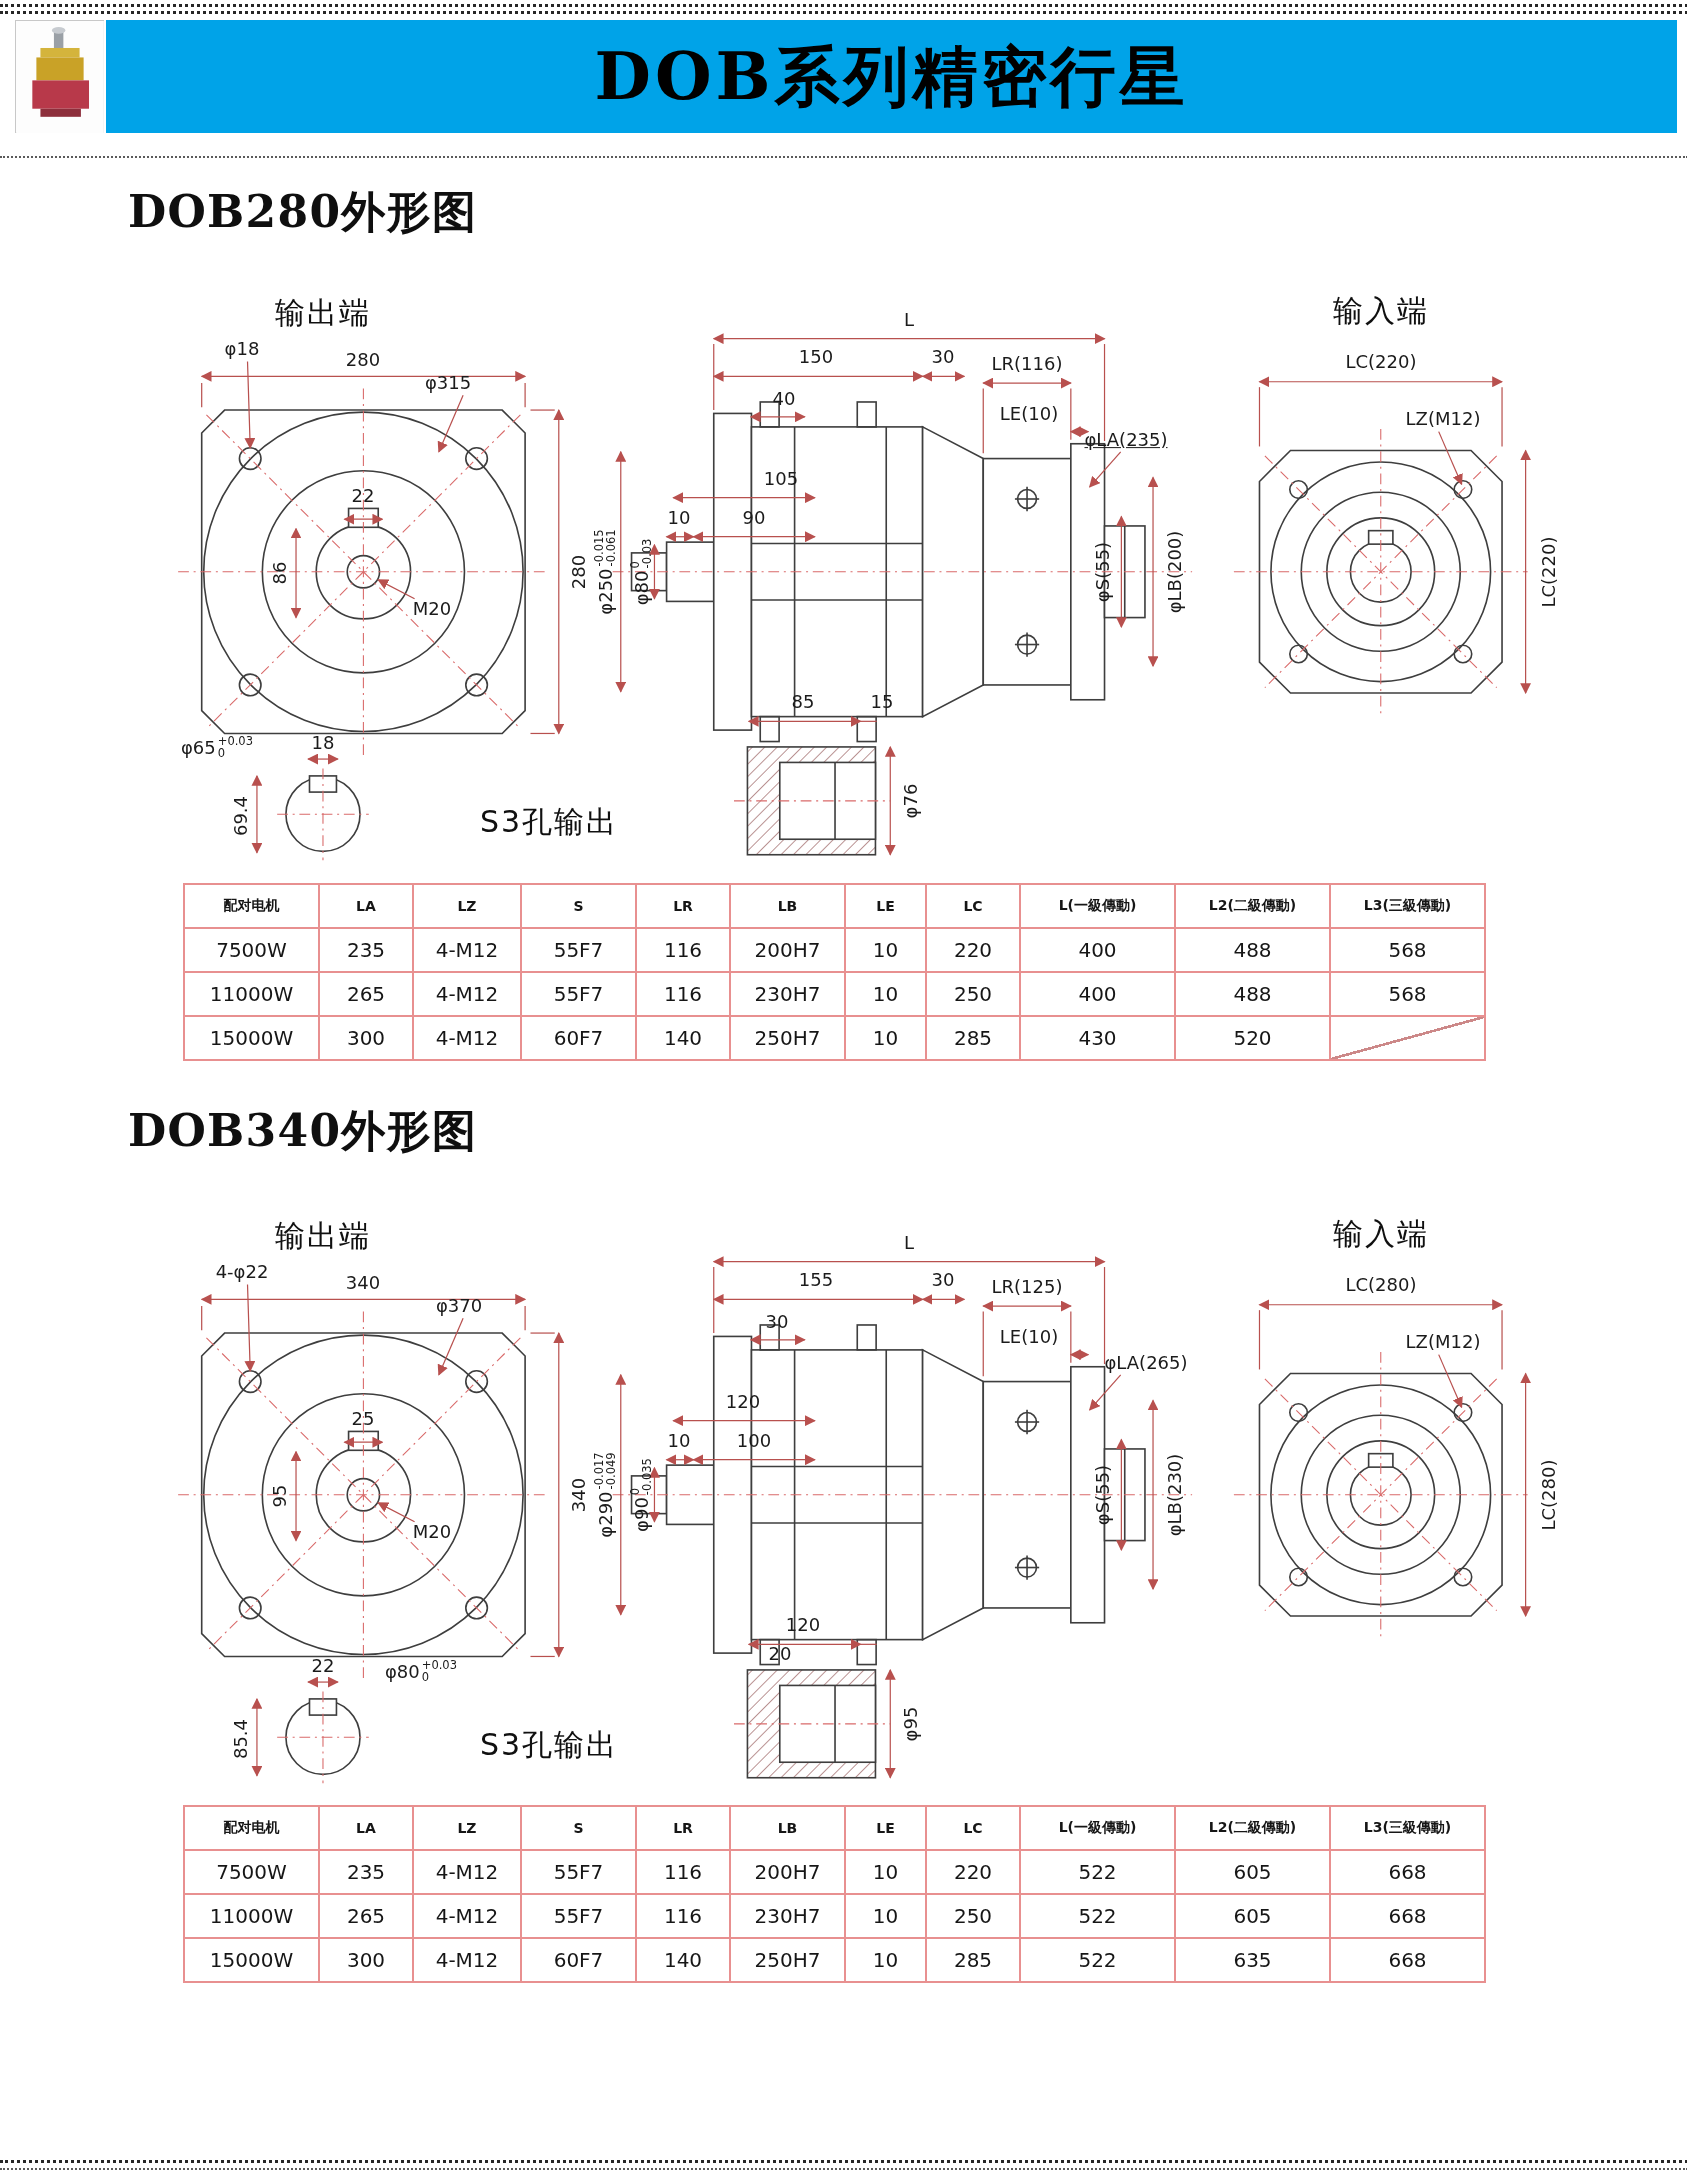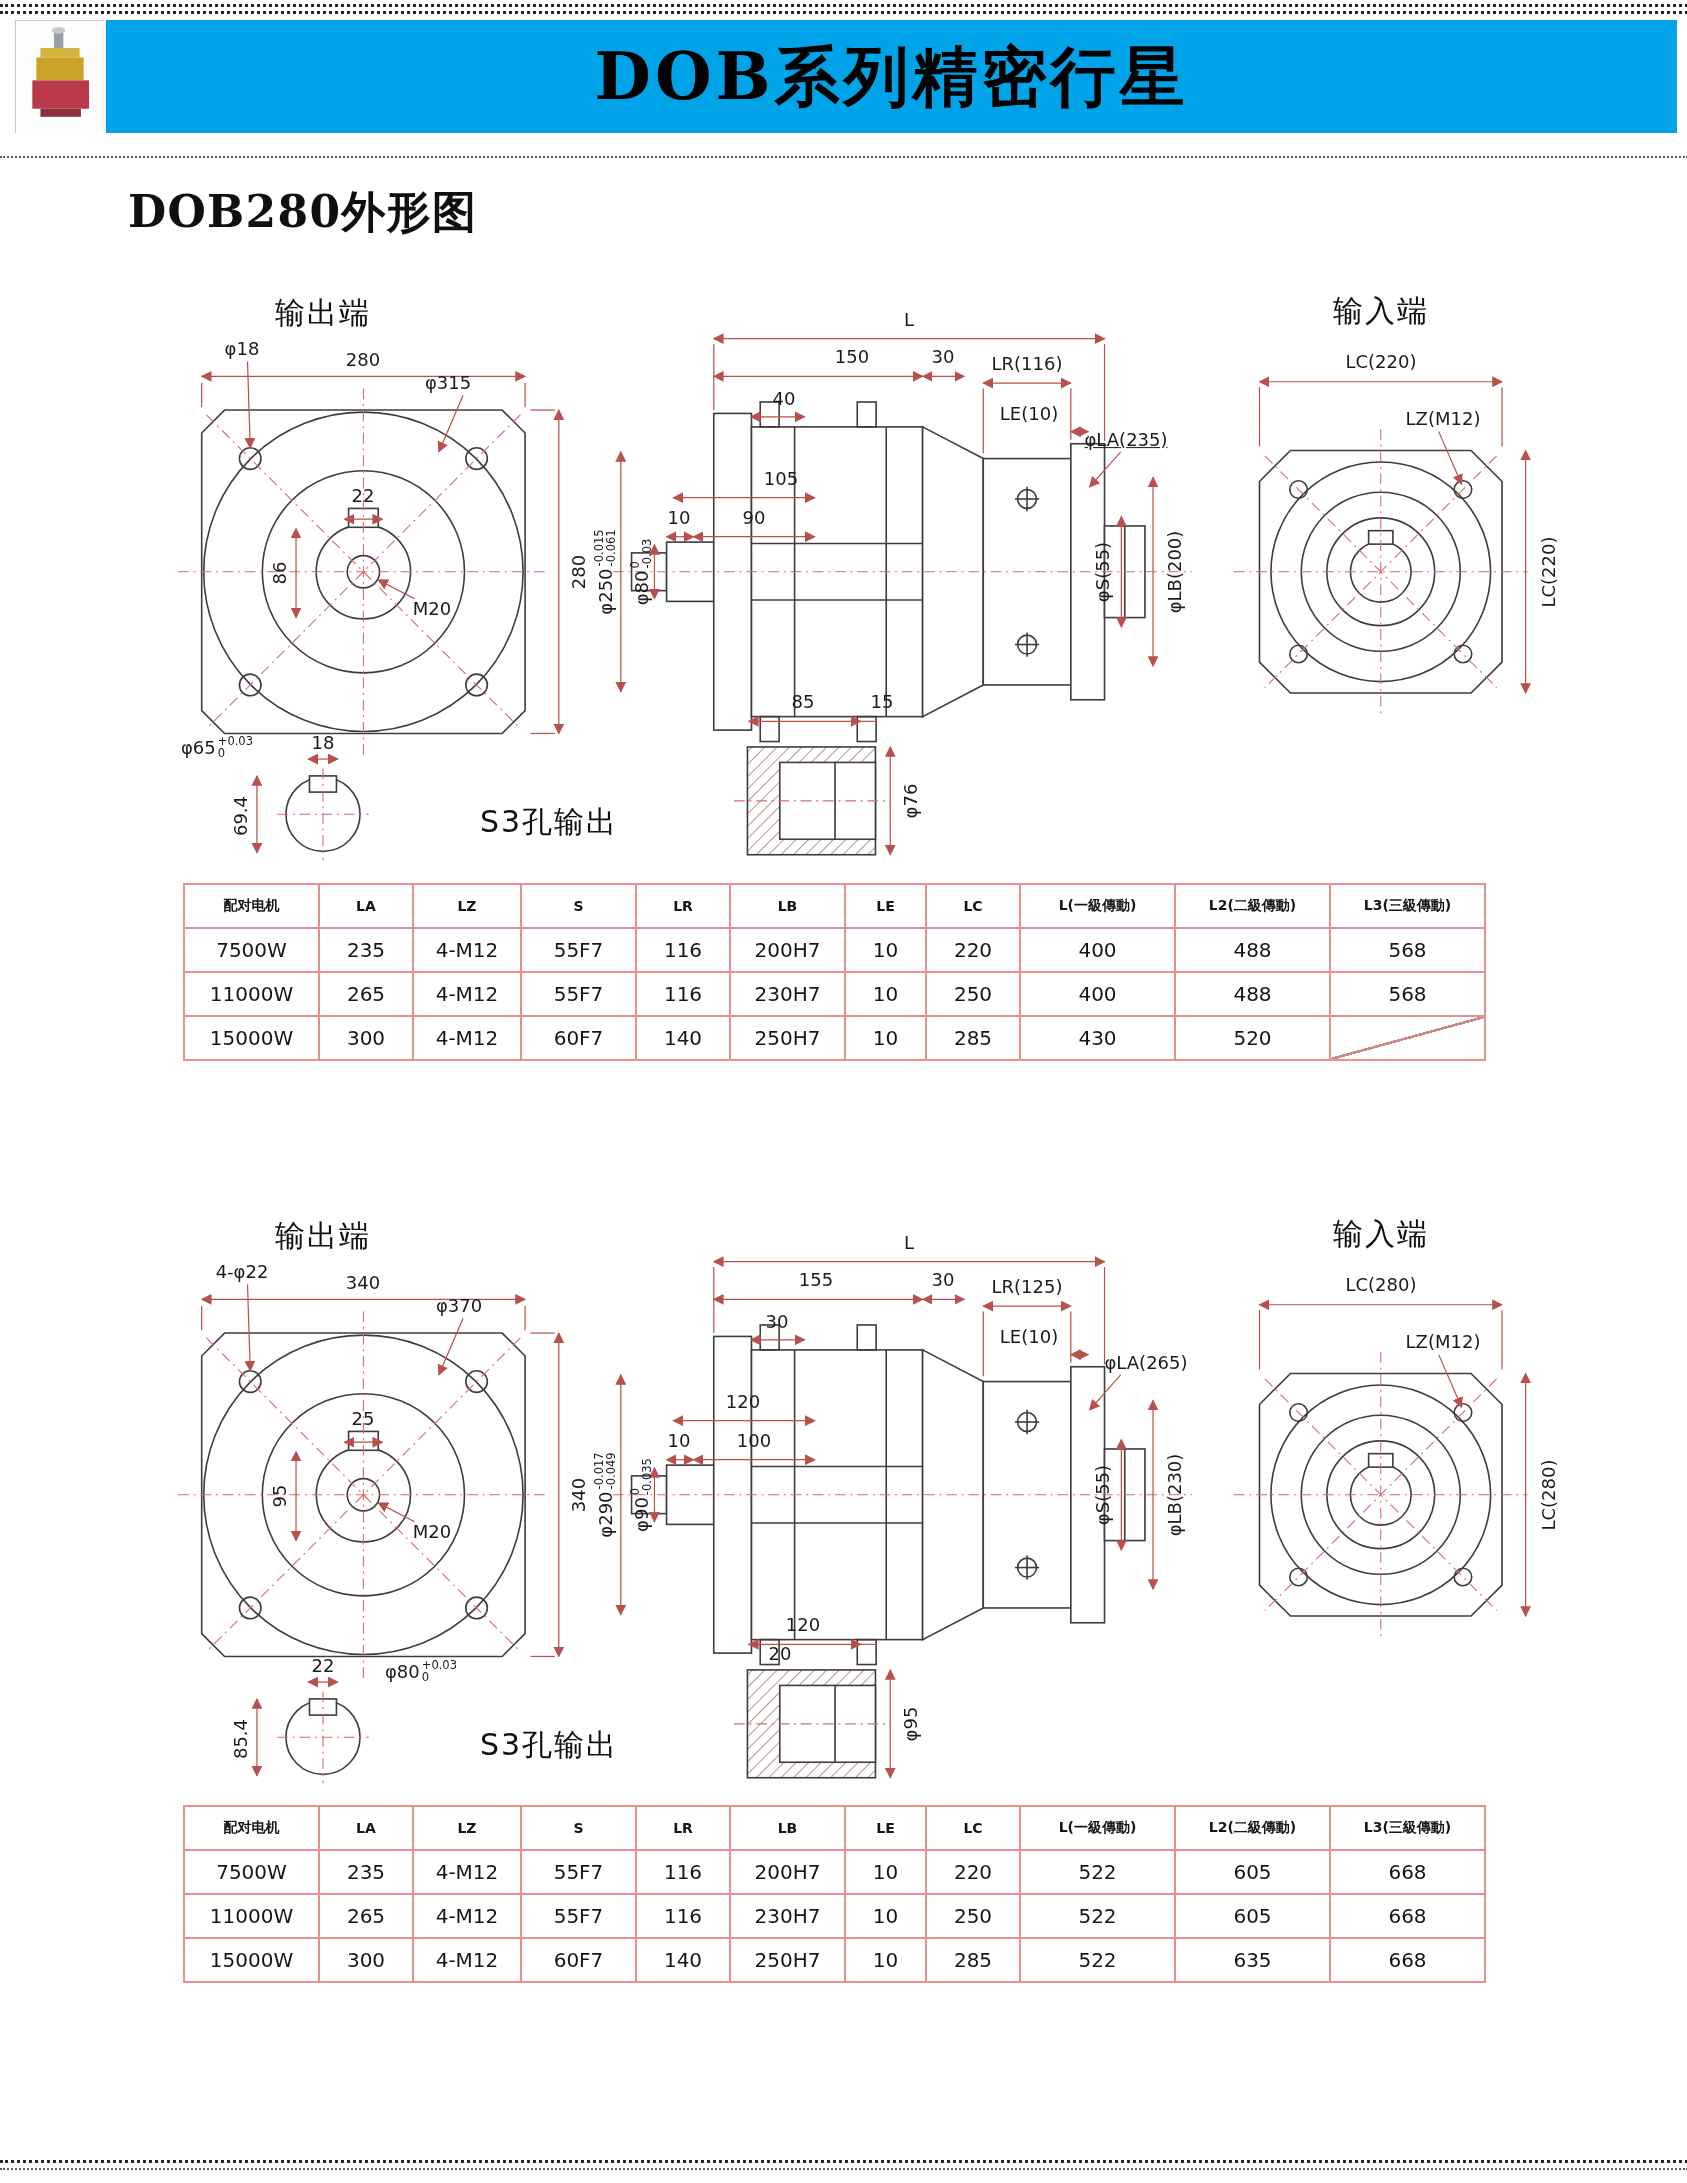--- a/index.html
+++ b/index.html
@@ -187,21 +187,21 @@
       <span class="lbl" style="left: 408px; top: 101px;">φ315</span>
       <span class="lbl" style="left: 323px; top: 214px;">22</span>
       <span class="lbl rot" style="left: 240px; top: 291px;">86</span>
       <span class="lbl" style="left: 392px; top: 327px;">M20</span>
       <span class="lbl" style="left: 283px; top: 461px;">18</span>
       <span class="lbl rot" style="left: 201px; top: 534px;">69.4</span>
       <span class="lbl cjk" style="left: 509px; top: 539px;">S3孔输出</span>
       <span class="lbl" style="left: 763px; top: 420px;">85</span>
       <span class="lbl rot" style="left: 871px; top: 519px;">φ76</span>
       <span class="lbl" style="left: 869px; top: 38px;">L</span>
-      <span class="lbl" style="left: 776px; top: 75px; margin-left: 36px;">150</span>
+      <span class="lbl" style="left: 776px; top: 75px;">150</span>
       <span class="lbl" style="left: 903px; top: 75px;">30</span>
       <span class="lbl" style="left: 737px; top: 117px; margin-left: 7px;">40</span>
       <span class="lbl" style="left: 703px; top: 197px; margin-left: 38px;">105</span>
       <span class="lbl" style="left: 639px; top: 236px;">10</span>
       <span class="lbl" style="left: 714px; top: 236px;">90</span>
       <span class="lbl" style="left: 987px; top: 82px;">LR(116)</span>
       <span class="lbl" style="left: 989px; top: 132px;">LE(10)</span>
       <span class="lbl" style="left: 1086px; top: 158px; text-decoration: underline;">φLA(235)</span>
       <span class="lbl rot" style="left: 1063px; top: 290px;">φS(55)</span>
       <span class="lbl rot" style="left: 1135px; top: 290px;">φLB(200)</span>
@@ -297,20 +297,21 @@
           <td>250H7</td>
           <td>10</td>
           <td>285</td>
           <td>430</td>
           <td>520</td>
           <td class="diag"></td>
         </tr>
       </tbody>
     </table>
 
+  <h2 class="sec-h" id="h1">DOB340外形图</h2>
   <div class="drawing" id="dw1">
     <svg id="svg1" width="1617" height="593" viewBox="0 0 2400 880">
   <defs>
     <marker id="ar2" viewBox="0 0 10 10" refX="9" refY="5" markerWidth="9" markerHeight="9" orient="auto-start-reverse">
             <path d="M0 0L10 5L0 10z" fill="#b8504e"></path>
           </marker>
     <pattern id="ht2" width="13" height="13" patternUnits="userSpaceOnUse" patternTransform="rotate(45)">
             <line x1="0" y1="0" x2="0" y2="13" stroke="#9a6060" stroke-width="2"></line>
           </pattern>
   </defs>

